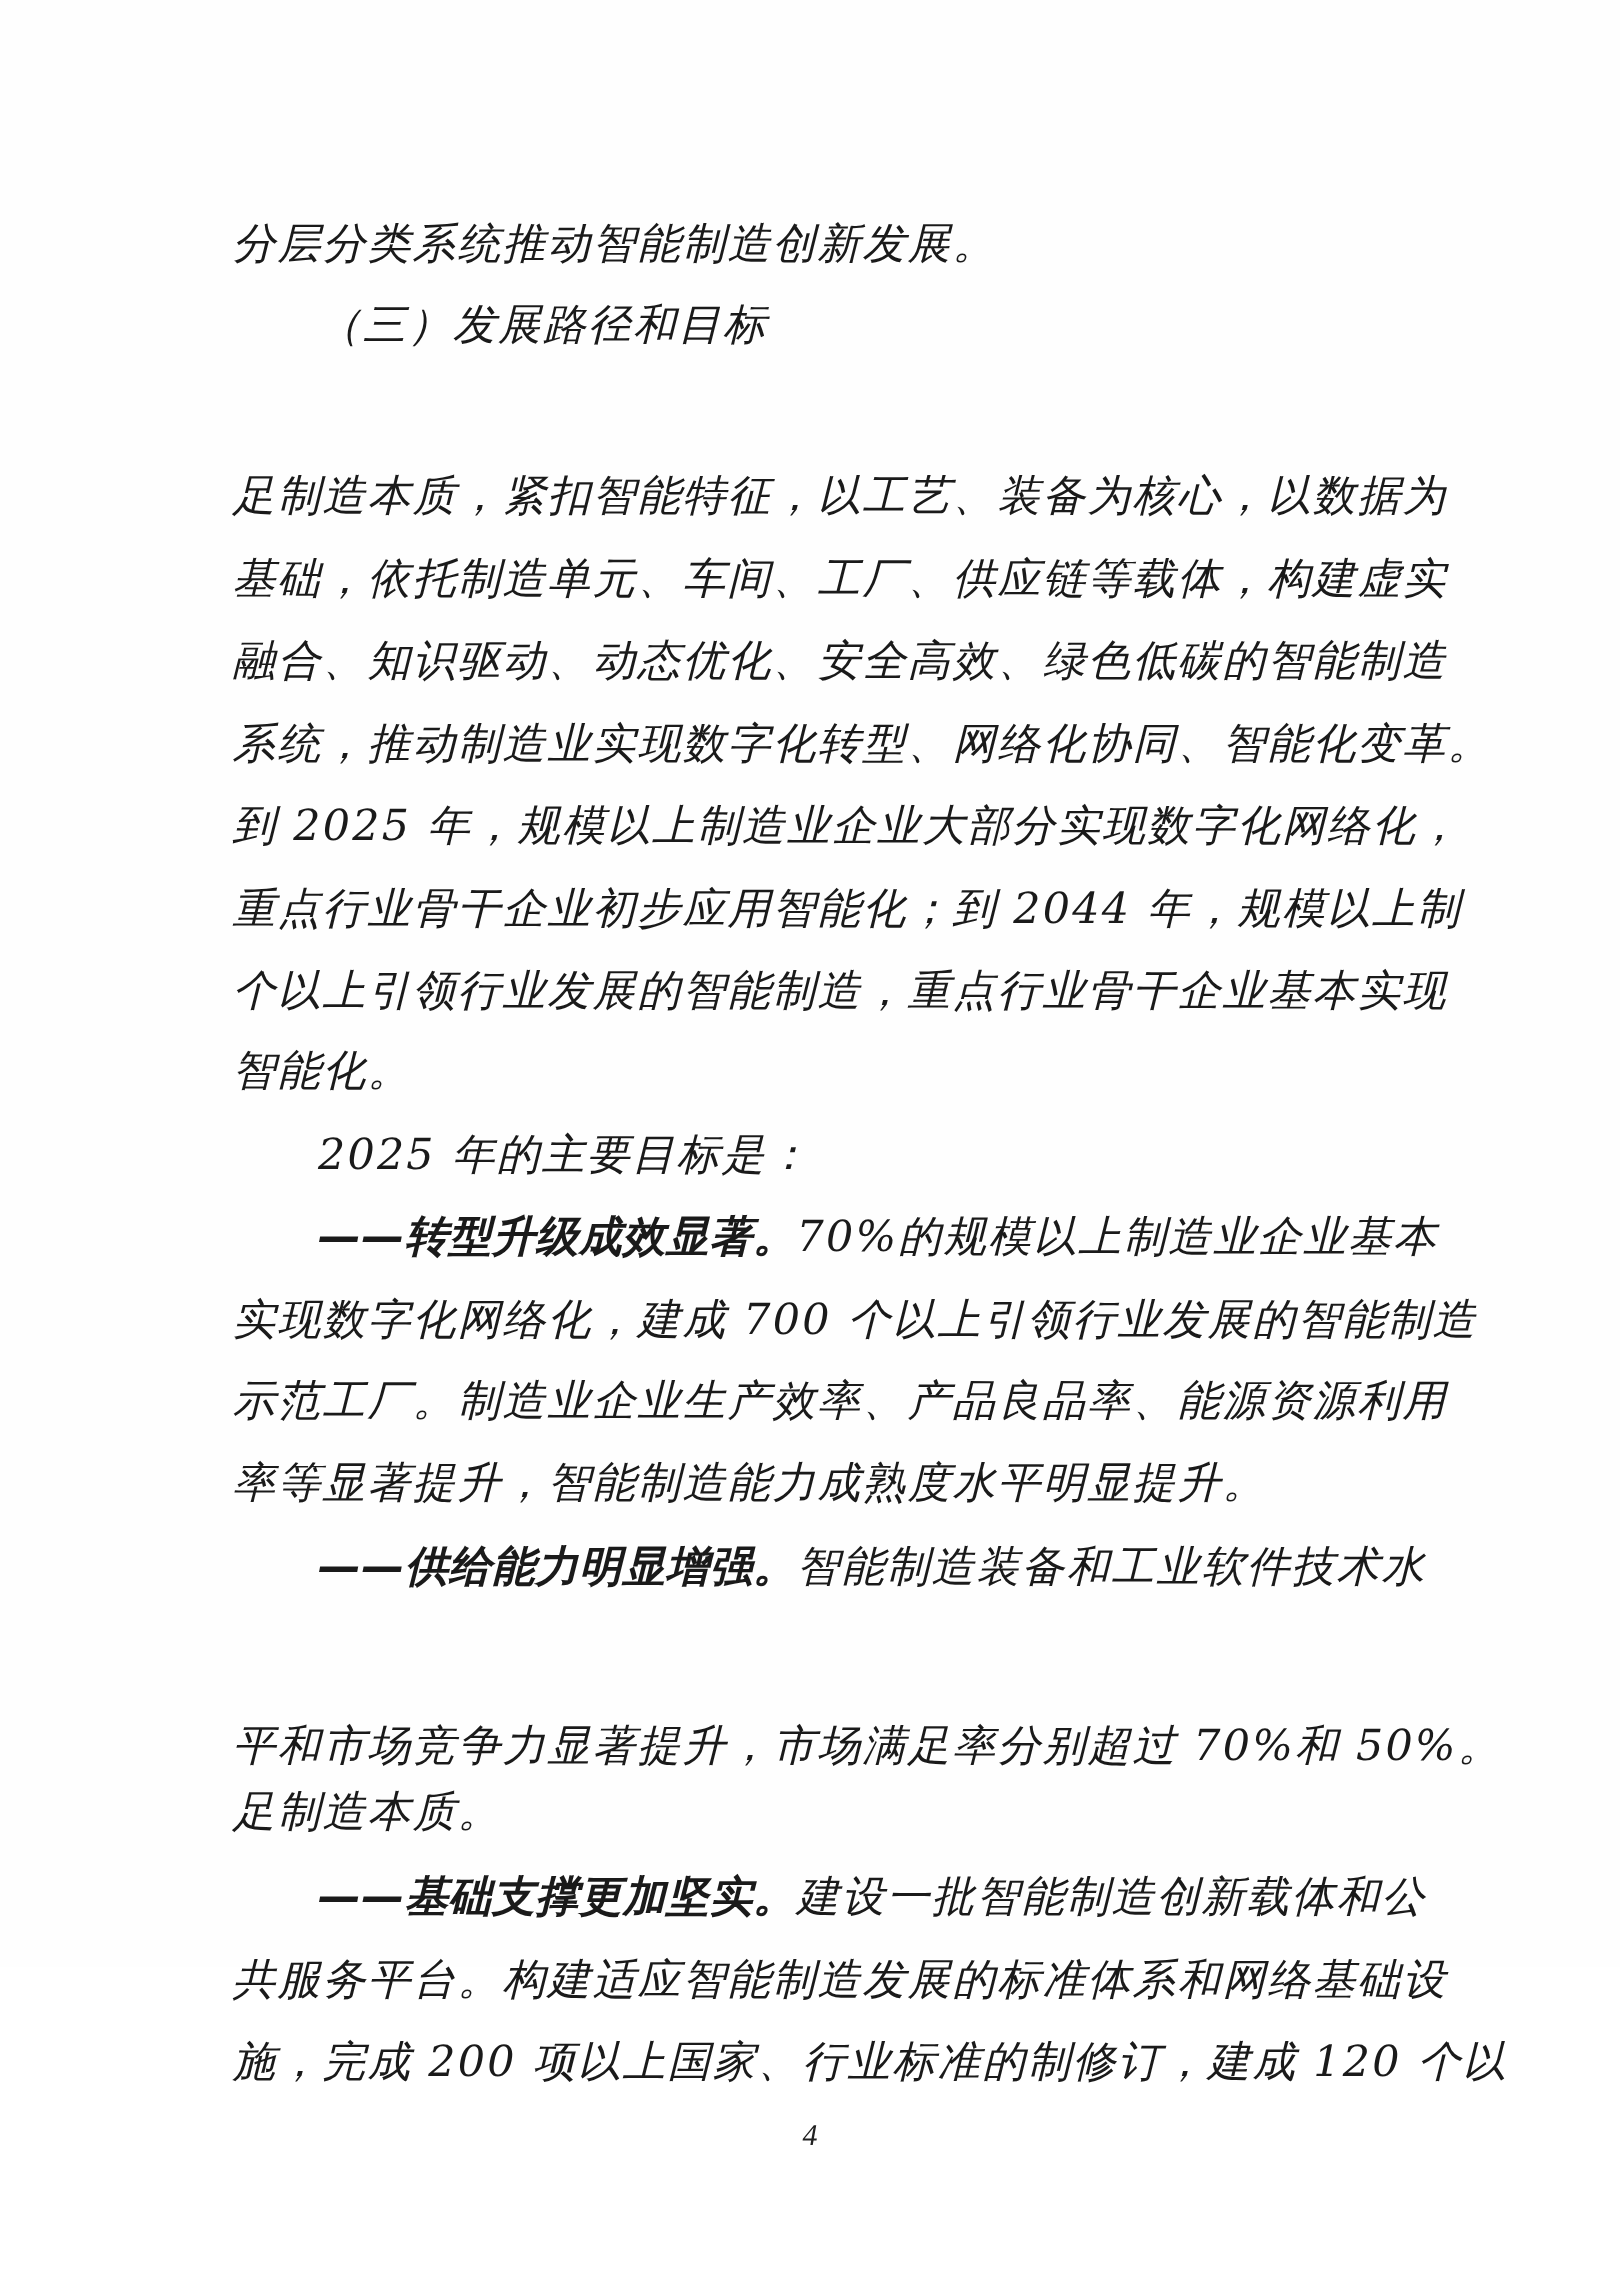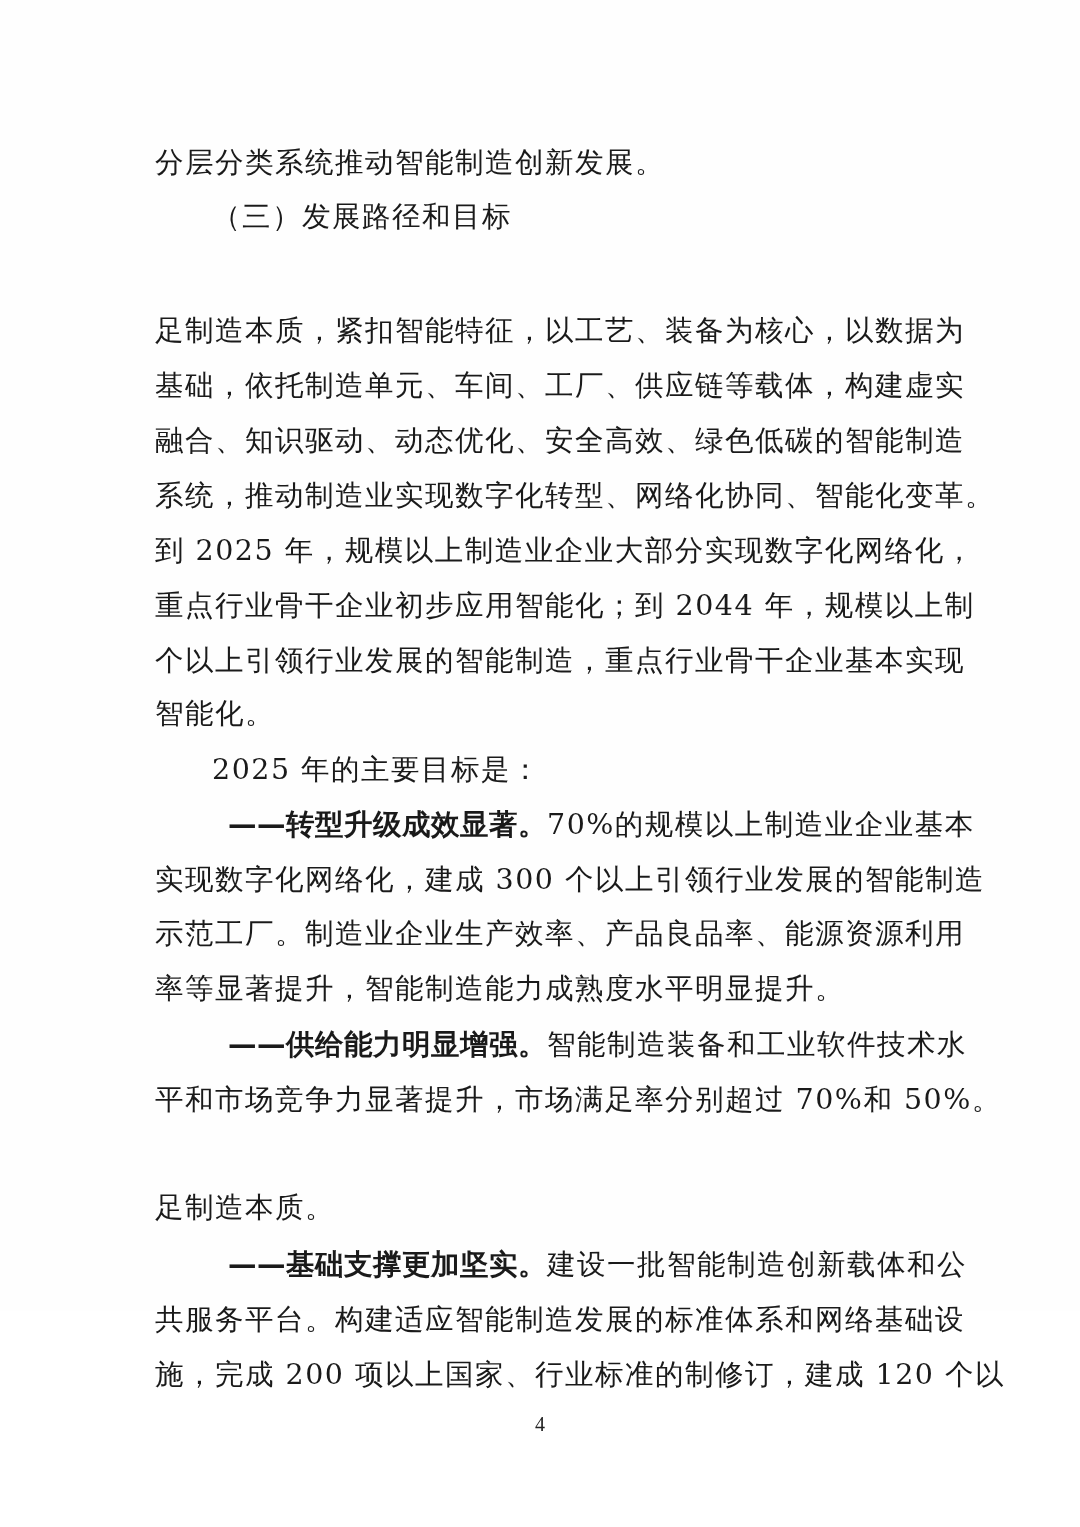--- a/index.html
+++ b/index.html
@@ -1,23 +1,23 @@
 <!DOCTYPE html>
 <html><head>
 <meta charset="utf-8">
 <style>
   html, body { margin: 0; padding: 0; background: #ffffff; }
   body { width: 1080px; height: 1527px; position: relative; overflow: hidden;
          font-family: "DejaVu Serif", "Liberation Serif", serif; color: #1a1a1a; }
-  .page { position: absolute; left: 0; top: 0; width: 1080px; height: 1311px; background: #fefefe; }
+  .page { position: absolute; left: 0; top: 0; width: 1080px; height: 1311px; background: #fefefe; font-style: italic; }
   .line { position: absolute; left: 155px; width: 770px; height: 40px; font-size: 28.5px;
           line-height: 40px; white-space: nowrap; letter-spacing: 1.5px; }
   .justify { text-align: justify; text-align-last: justify; }
   .indent { left: 212px; width: 713px; }
-  .bold { font-weight: bold; font-family: "DejaVu Sans", "Liberation Sans", sans-serif; letter-spacing: 0.5px; margin-left: 16px; }
+  .bold { font-weight: bold; font-family: "DejaVu Sans", "Liberation Sans", sans-serif; letter-spacing: 0.5px; }
   .pagenum { position: absolute; top: 1413px; left: 0; width: 1080px; text-align: center;
              font-size: 20px; font-family: "Liberation Serif", serif; color: #222; }
 </style>
 </head>
 <body>
 
 <div class="page">
   <div class="line" style="top:143px">分层分类系统推动智能制造创新发展。</div>
   <div class="line indent" style="top:197px">（三）发展路径和目标</div>
   <div class="line justify" style="top:311px">足制造本质，紧扣智能特征，以工艺、装备为核心，以数据为</div>
@@ -26,28 +26,28 @@
   <div class="line justify" style="top:476px">系统，推动制造业实现数字化转型、网络化协同、智能化变革。</div>
   <div class="line justify" style="top:531px">到 2025 年，规模以上制造业企业大部分实现数字化网络化，</div>
   <div class="line justify" style="top:586px">重点行业骨干企业初步应用智能化；到 2044 年，规模以上制</div>
   <div class="line justify" style="top:641px">个以上引领行业发展的智能制造，重点行业骨干企业基本实现</div>
   <div class="line" style="top:694px">智能化。</div>
   <div class="line indent" style="top:750px">2025 年的主要目标是：</div>
 
   <div class="line indent justify" style="top:805px">
     <span class="bold">——转型升级成效显著。</span><span>70%的规模以上制造业企业基本</span>
   </div>
-  <div class="line justify" style="top:860px">实现数字化网络化，建成 300 个以上引领行业发展的智能制造</div>
+  <div class="line justify" style="top:860px">实现数字化网络化，建成 700 个以上引领行业发展的智能制造</div>
   <div class="line justify" style="top:914px">示范工厂。制造业企业生产效率、产品良品率、能源资源利用</div>
   <div class="line" style="top:969px">率等显著提升，智能制造能力成熟度水平明显提升。</div>
 
   <div class="line indent justify" style="top:1025px">
     <span class="bold">——供给能力明显增强。</span><span>智能制造装备和工业软件技术水</span>
   </div>
-  <div class="line justify" style="top:1080px">平和市场竞争力显著提升，市场满足率分别超过 70%和 50%。</div>
+  <div class="line justify" style="top:1144px">平和市场竞争力显著提升，市场满足率分别超过 70%和 50%。</div>
   <div class="line" style="top:1188px">足制造本质。</div>
 
   <div class="line indent justify" style="top:1245px">
     <span class="bold">——基础支撑更加坚实。</span><span>建设一批智能制造创新载体和公</span>
   </div>
   <div class="line justify" style="top:1300px">共服务平台。构建适应智能制造发展的标准体系和网络基础设</div>
   <div class="line justify" style="top:1355px">施，完成 200 项以上国家、行业标准的制修订，建成 120 个以</div>
 
   <div class="pagenum">4</div>
 </div>

